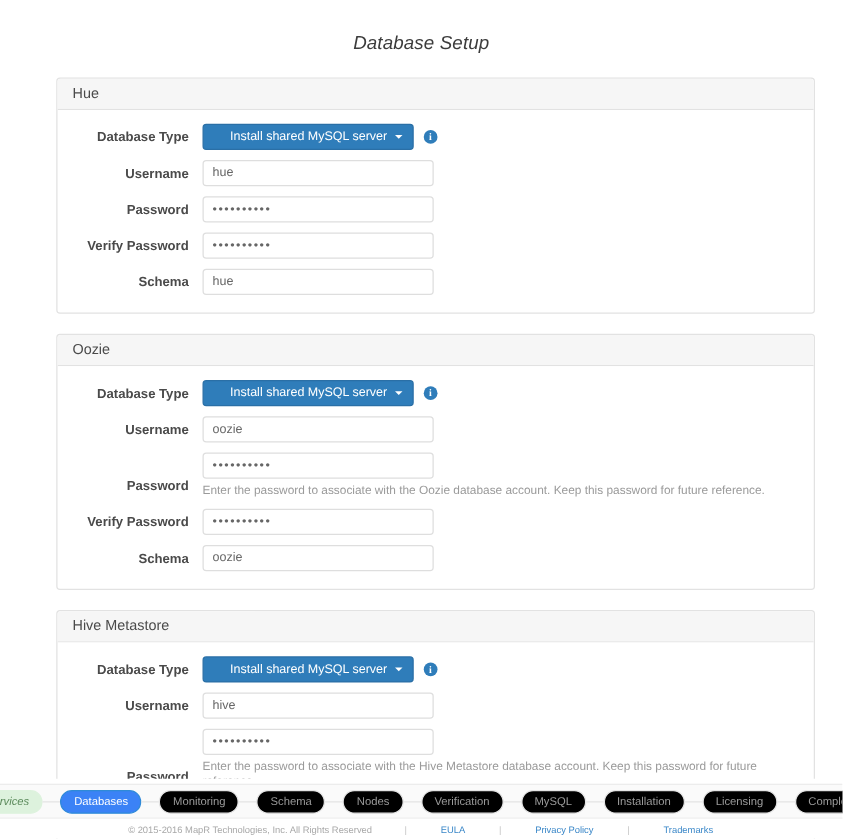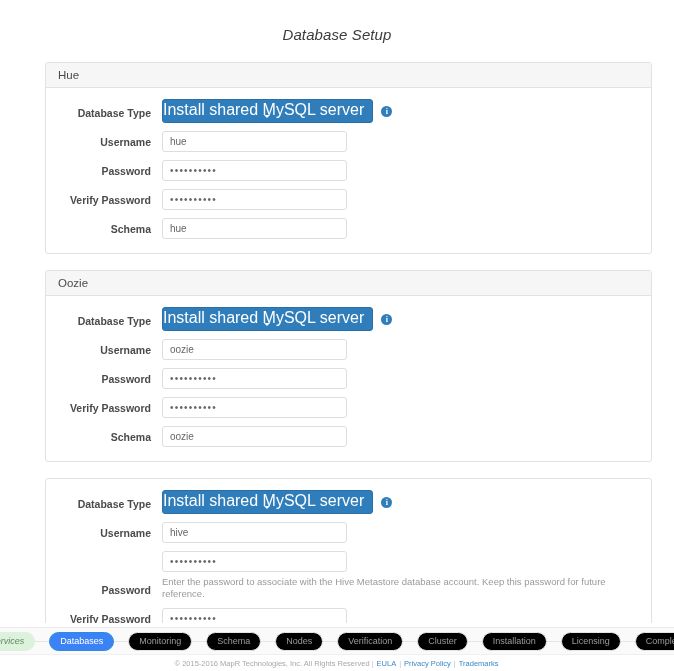--- a/index.html
+++ b/index.html
@@ -90,28 +90,27 @@
   }
 
   
   .btn-dropdown {
     display: inline-flex;
     align-items: center;
     background: #2f7dba;
     border: 1px solid #2a6f a6;
     border: 1px solid #2a6fa6;
     color: #ffffff;
-    font-size: 16px;
+    font-size: 10px;
     font-family: "Liberation Sans", sans-serif;
-    padding: 4px 8px 4px 0;
+    padding: 4px 8px 4px 21px;
     border-radius: 3px;
     line-height: 11px;
     cursor: pointer;
     white-space: nowrap;
-    flex-direction: column;
   }
   .caret {
     display: inline-block;
     width: 0;
     height: 0;
     margin-left: 6px;
     border-left: 3px solid transparent;
     border-right: 3px solid transparent;
     border-top: 3.5px solid #ffffff;
   }
@@ -215,20 +214,21 @@
     width: 674px;
     height: 16px;
     display: flex;
     align-items: center;
     justify-content: center;
     background: #ffffff;
     border-top: 1px solid #f0f0f0;
     font-size: 7.5px;
     color: #a8a8a8;
     white-space: nowrap;
+    gap: 24px;
   }
   .copyright a {
     color: #3a87c8;
     text-decoration: none;
     margin: 0 1px;
   }
   .copyright .sep { margin: 0 2px; color: #c4c4c4; }
 
   
   .bottom-mask {
@@ -309,37 +309,41 @@
         <div class="form-row">
           <div class="form-label">Username</div>
           <div class="form-control-wrap">
             <input type="text" class="form-input" value="oozie" style="">
           </div>
         </div>
         <div class="form-row">
           <div class="form-label">Password</div>
           <div class="form-control-wrap">
             <input type="text" class="form-input pw" value="••••••••••" style="">
+            <div class="help-text">Enter the password to associate with the Oozie database account. Keep this password for future reference.</div>
           </div>
         </div>
         <div class="form-row">
           <div class="form-label">Verify Password</div>
           <div class="form-control-wrap">
             <input type="text" class="form-input pw" value="••••••••••" style="">
           </div>
         </div>
         <div class="form-row">
           <div class="form-label">Schema</div>
           <div class="form-control-wrap">
             <input type="text" class="form-input" value="oozie" style="">
           </div>
         </div>
       </div>
     </div>
     <div class="panel">
+      <div class="panel-heading">
+        <div class="panel-title">Hive Metastore</div>
+      </div>
       <div class="panel-body">
         <div class="form-row">
           <div class="form-label">Database Type</div>
           <div class="form-control-wrap">
             <div class="inline-wrap">
               <button class="btn-dropdown">
                 <span>Install shared MySQL server</span>
                 <span class="caret"></span>
               </button>
               <span class="info-icon">i</span>
@@ -378,21 +382,21 @@
       <div class="step active">Databases</div>
       <div class="step-connector"></div>
       <div class="step">Monitoring</div>
       <div class="step-connector"></div>
       <div class="step">Schema</div>
       <div class="step-connector"></div>
       <div class="step">Nodes</div>
       <div class="step-connector"></div>
       <div class="step">Verification</div>
       <div class="step-connector"></div>
-      <div class="step">Cluster</div>
+      <div class="step">MySQL</div>
       <div class="step-connector"></div>
       <div class="step">Installation</div>
       <div class="step-connector"></div>
       <div class="step">Licensing</div>
       <div class="step-connector"></div>
       <div class="step">Complete</div>
     </div>
 </div>
 
 <div class="copyright">

